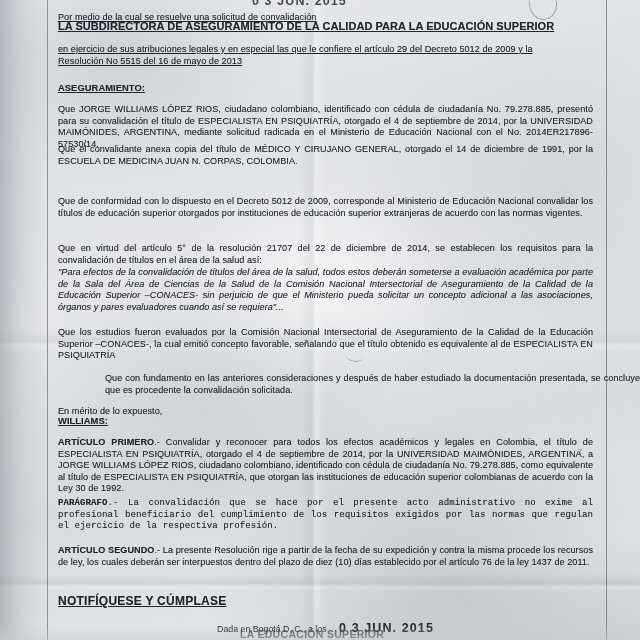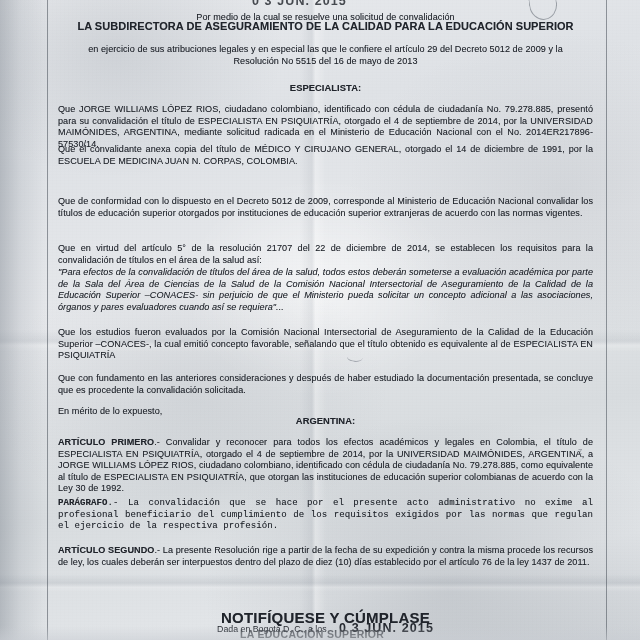--- a/index.html
+++ b/index.html
@@ -78,21 +78,21 @@
     position: absolute;
     font-size: 9.1px;
     line-height: 11.6px;
     letter-spacing: .05px;
     color: #20242b;
     text-align: justify;
     text-justify: inter-word;
     width: 535px;
     text-shadow: 0 0 .5px rgba(40,45,55,0.35);
   }
-  .ctr { text-align: center; }
+  .ctr { text-align: left; text-decoration: underline; }
   .b   { font-weight: bold; }
   .it  { font-style: italic; }
   .small { font-size: 8.6px; }
 
   .stamp-date {
     position: absolute;
     font-family: "Liberation Sans", sans-serif;
     font-weight: bold;
     font-size: 12.5px;
     letter-spacing: 1.1px;
@@ -165,53 +165,53 @@
   <div class="doc-body">
 
     <div class="t ctr" style="top:12px;">Por medio de la cual se resuelve una solicitud de convalidación</div>
 
     <div class="t ctr b" style="top:21px; font-size:11px;">LA SUBDIRECTORA DE ASEGURAMIENTO DE LA CALIDAD PARA LA EDUCACIÓN SUPERIOR</div>
 
     <div class="t ctr" style="top:44px;">en ejercicio de sus atribuciones legales y en especial las que le confiere el artículo 29 del Decreto 5012 de 2009 y la</div>
 
     <div class="t ctr" style="top:56px;">Resolución No 5515 del 16 de mayo de 2013</div>
 
-    <div class="t ctr b" style="top:82px; font-size:9.4px;">ESPECIALISTA:</div>
+    <div class="t ctr b" style="top:82px; font-size:9.4px;">ASEGURAMIENTO:</div>
 
     <div class="t" style="top:104px;">Que JORGE WILLIAMS LÓPEZ RIOS, ciudadano colombiano, identificado con cédula de ciudadanía No. 79.278.885, presentó para su convalidación el título de ESPECIALISTA EN PSIQUIATRÍA, otorgado el 4 de septiembre de 2014, por la UNIVERSIDAD MAIMÓNIDES, ARGENTINA, mediante solicitud radicada en el Ministerio de Educación Nacional con el No. 2014ER217896-57530/14.</div>
 
     <div class="t" style="top:144px;">Que el convalidante anexa copia del título de MÉDICO Y CIRUJANO GENERAL, otorgado el 14 de diciembre de 1991, por la ESCUELA DE MEDICINA JUAN N. CORPAS, COLOMBIA.</div>
 
     <div class="t" style="top:196px;">Que de conformidad con lo dispuesto en el Decreto 5012 de 2009, corresponde al Ministerio de Educación Nacional convalidar los títulos de educación superior otorgados por instituciones de educación superior extranjeras de acuerdo con las normas vigentes.</div>
 
     <div class="t" style="top:243px;">Que en virtud del artículo 5° de la resolución 21707 del 22 de diciembre de 2014, se establecen los requisitos para la convalidación de títulos en el área de la salud así:</div>
 
     <div class="t it" style="top:267px;">"Para efectos de la convalidación de títulos del área de la salud, todos estos deberán someterse a evaluación académica por parte de la Sala del Área de Ciencias de la Salud de la Comisión Nacional Intersectorial de Aseguramiento de la Calidad de la Educación Superior –CONACES- sin perjuicio de que el Ministerio pueda solicitar un concepto adicional a las asociaciones, órganos y pares evaluadores cuando así se requiera"...</div>
 
     <div class="t" style="top:327px;">Que los estudios fueron evaluados por la Comisión Nacional Intersectorial de Aseguramiento de la Calidad de la Educación Superior –CONACES-, la cual emitió concepto favorable, señalando que el título obtenido es equivalente al de ESPECIALISTA EN PSIQUIATRÍA</div>
 
-    <div class="t" style="top:373px;">Que con fundamento en las anteriores consideraciones y después de haber estudiado la documentación presentada, se concluye que es procedente la convalidación solicitada.</div>
+    <div class="t" style="top:373px;margin-left:47px;">Que con fundamento en las anteriores consideraciones y después de haber estudiado la documentación presentada, se concluye que es procedente la convalidación solicitada.</div>
 
     <div class="t" style="top:406px;">En mérito de lo expuesto,</div>
 
-    <div class="t ctr b" style="top:415px; font-size:9.4px;">ARGENTINA:</div>
+    <div class="t ctr b" style="top:415px; font-size:9.4px;">WILLIAMS:</div>
 
     <div class="t" style="top:437px;">
       <span class="b">ARTÍCULO PRIMERO</span><span>.- </span><span>Convalidar y reconocer para todos los efectos académicos y legales en Colombia, el título de ESPECIALISTA EN PSIQUIATRÍA, otorgado el 4 de septiembre de 2014, por la UNIVERSIDAD MAIMÓNIDES, ARGENTINA, a JORGE WILLIAMS LÓPEZ RIOS, ciudadano colombiano, identificado con cédula de ciudadanía No. 79.278.885, como equivalente al título de ESPECIALISTA EN PSIQUIATRÍA, que otorgan las instituciones de educación superior colombianas de acuerdo con la Ley 30 de 1992.</span>
     </div>
 
     <div class="t" style="top:497px;font-family:Liberation Mono, monospace;">
       <span class="b">PARÁGRAFO</span><span>.- </span><span>La convalidación que se hace por el presente acto administrativo no exime al profesional beneficiario del cumplimiento de los requisitos exigidos por las normas que regulan el ejercicio de la respectiva profesión.</span>
     </div>
 
     <div class="t" style="top:545px;">
       <span class="b">ARTÍCULO SEGUNDO</span><span>.-  </span><span>La presente Resolución rige a partir de la fecha de su expedición y contra la misma procede los recursos de ley, los cuales deberán ser interpuestos dentro del plazo de diez (10) días establecido por el artículo 76 de la ley 1437 de 2011.</span>
     </div>
 
-    <div class="t ctr b" style="top:612px; font-size:15px; letter-spacing:.25px;">NOTIFÍQUESE Y CÚMPLASE</div>
+    <div class="t ctr b" style="top:596px; font-size:12px; letter-spacing:.25px;">NOTIFÍQUESE Y CÚMPLASE</div>
 
     <div style="position:absolute; top:618px; left:0; width:535px; text-align:center;">
       <span class="small" style="font-size:8.8px; color:#20242b;">Dada en Bogotá D. C., a los</span>
       <span style="font-weight:bold; font-size:12.5px; letter-spacing:1.1px; margin-left:8px; color:#23272e;">0 3 JUN. 2015</span>
     </div>
 
   </div>
 
   <div class="cutoff-line">LA EDUCACIÓN SUPERIOR</div>
 

